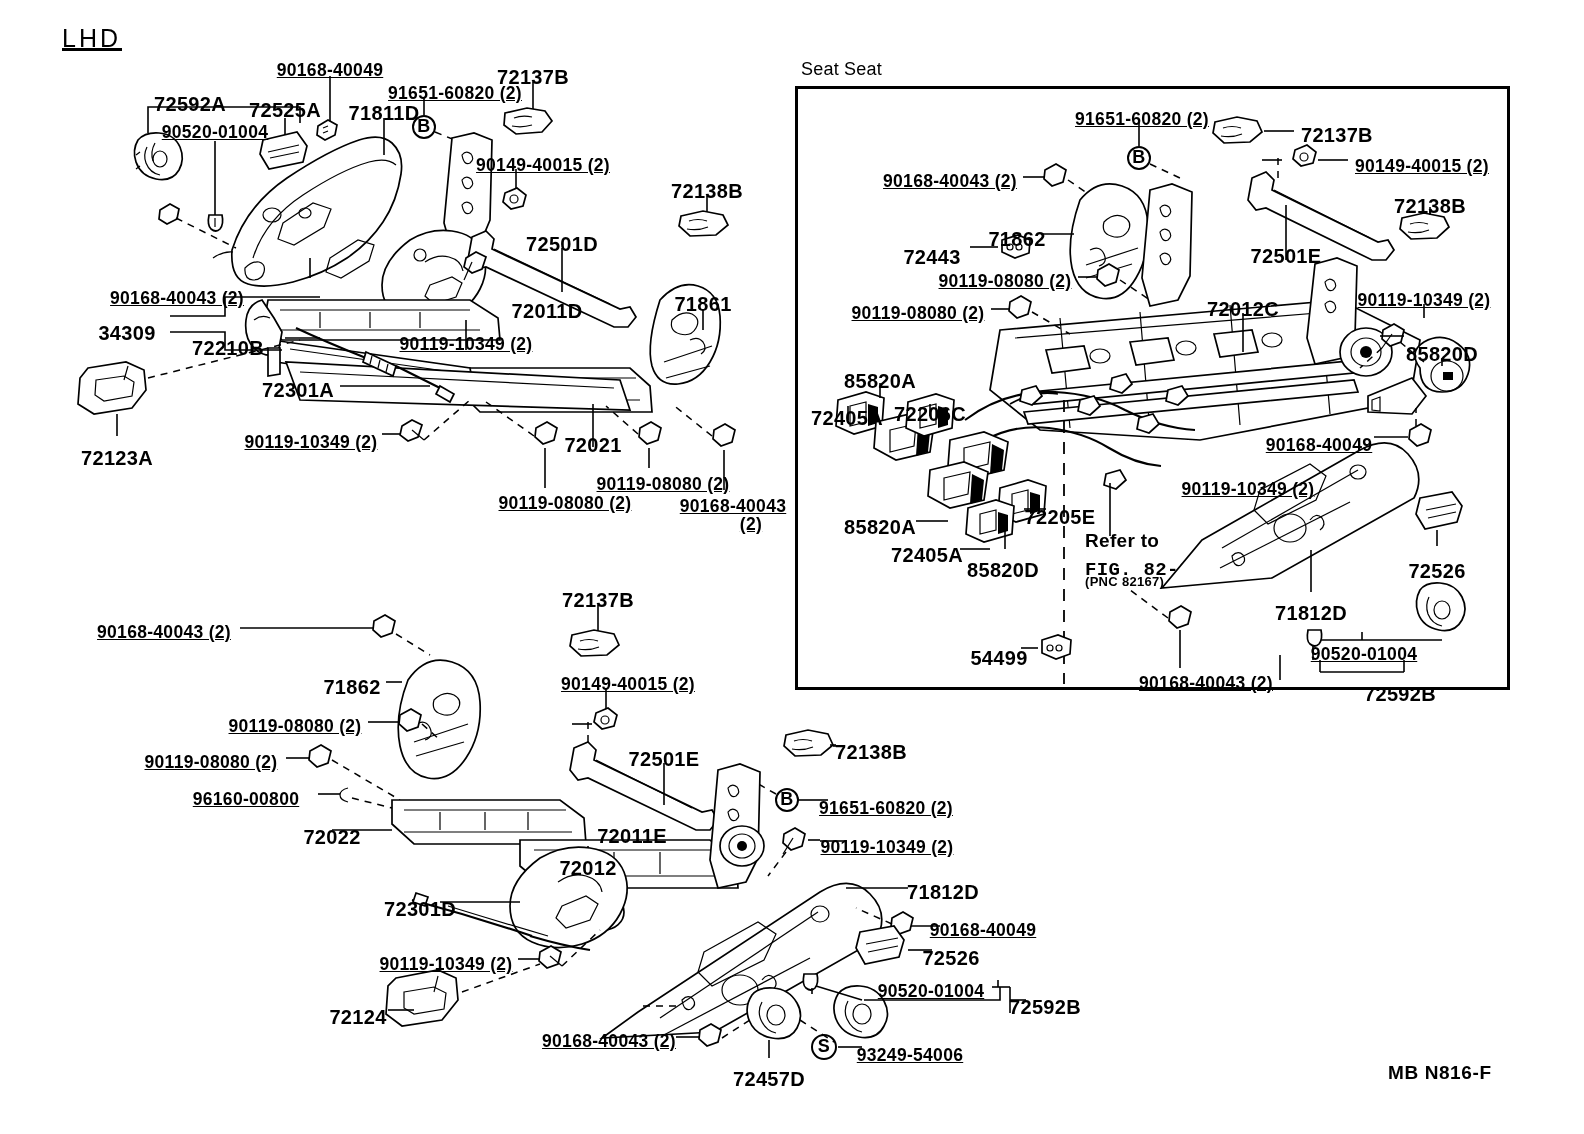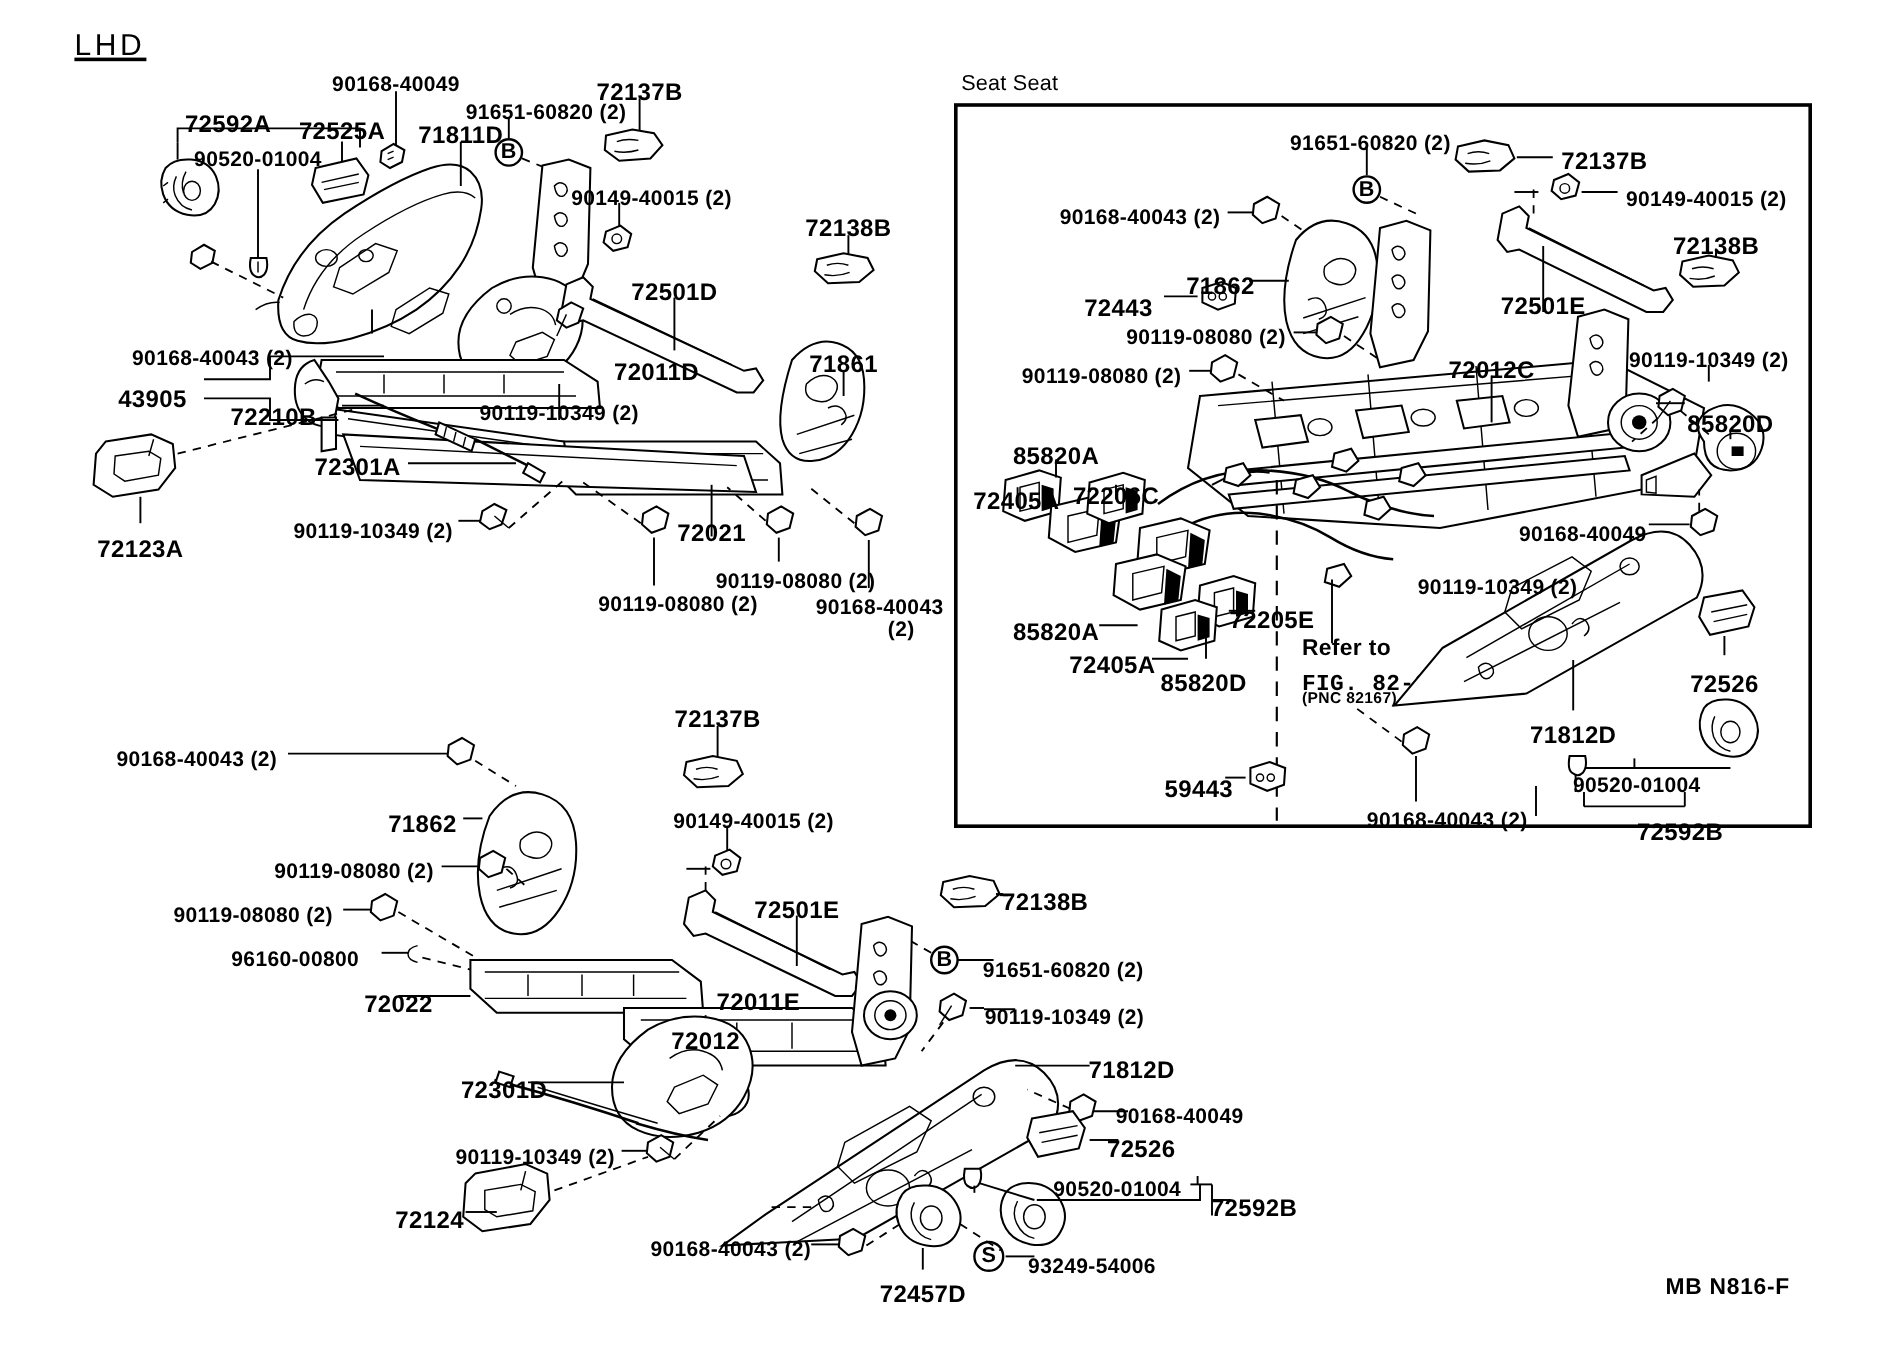--- a/index.html
+++ b/index.html
@@ -15,21 +15,21 @@
     position:absolute;
     font-family:"Liberation Sans", sans-serif;
     font-weight:700;
     white-space:nowrap;
     letter-spacing:.3px;
     line-height:1;
     color:#000;
     -webkit-font-smoothing:none;
   }
   .lbl.part{font-size:20px;}
-  .lbl.bolt{font-size:17.5px;font-weight:700;}
+  .lbl.bolt{font-size:17.5px;font-weight:700;text-decoration:underline;}
   .lbl.refer{font-size:19px;font-weight:700;line-height:1.08;}
   .lbl.pnc{font-size:13px;font-weight:700;}
   .lbl.boxtitle{font-size:18px;font-weight:400;letter-spacing:.2px;}
   .lbl.figcode{font-size:19px;font-weight:700;letter-spacing:.6px;}
   .lbl.hdr{font-size:25px;font-weight:400;letter-spacing:3px;}
   .lbl.ctr{transform:translateX(-50%);}
 
   
   #lhd-underline{position:absolute;left:62px;top:48px;width:60px;height:3px;background:#000;}
 
@@ -704,21 +704,21 @@
       <div class="lbl part ctr" style="left: 190px; top: 94px;">72592A</div>
       <div class="lbl part ctr" style="left: 285px; top: 100px;">72525A</div>
       <div class="lbl part ctr" style="left: 384px; top: 103px;">71811D</div>
       <div class="lbl bolt ctr" style="left: 215px; top: 124px;">90520-01004</div>
       <div class="lbl bolt ctr" style="left: 543px; top: 157px;">90149-40015 (2)</div>
       <div class="lbl part ctr" style="left: 707px; top: 181px;">72138B</div>
       <div class="lbl part ctr" style="left: 562px; top: 234px;">72501D</div>
       <div class="lbl bolt ctr" style="left: 177px; top: 290px;">90168-40043 (2)</div>
       <div class="lbl part ctr" style="left: 547px; top: 301px;">72011D</div>
       <div class="lbl part ctr" style="left: 703px; top: 294px;">71861</div>
-      <div class="lbl part ctr" style="left: 127px; top: 323px;">43905</div>
+      <div class="lbl part ctr" style="left: 127px; top: 323px;">34309</div>
       <div class="lbl part ctr" style="left: 228px; top: 338px;">72210B</div>
       <div class="lbl bolt ctr" style="left: 466px; top: 336px;">90119-10349 (2)</div>
       <div class="lbl part ctr" style="left: 298px; top: 380px;">72301A</div>
       <div class="lbl bolt ctr" style="left: 311px; top: 434px;">90119-10349 (2)</div>
       <div class="lbl part ctr" style="left: 593px; top: 435px;">72021</div>
       <div class="lbl part ctr" style="left: 117px; top: 448px;">72123A</div>
       <div class="lbl bolt ctr" style="left: 663px; top: 476px;">90119-08080 (2)</div>
       <div class="lbl bolt ctr" style="left: 565px; top: 495px;">90119-08080 (2)</div>
       <div class="lbl bolt ctr" style="left: 733px; top: 498px;">90168-40043</div>
       <div class="lbl bolt ctr" style="left: 751px; top: 516px;">(2)</div>
@@ -740,21 +740,21 @@
       <div class="lbl part ctr" style="left: 930px; top: 404px; text-align: right;">72206C</div>
       <div class="lbl bolt ctr" style="left: 1319px; top: 437px;">90168-40049</div>
       <div class="lbl bolt ctr" style="left: 1248px; top: 481px;">90119-10349 (2)</div>
       <div class="lbl part ctr" style="left: 1060px; top: 507px;">72205E</div>
       <div class="lbl part ctr" style="left: 880px; top: 517px;">85820A</div>
       <div class="lbl part ctr" style="left: 927px; top: 545px;">72405A</div>
       <div class="lbl part ctr" style="left: 1437px; top: 561px;">72526</div>
       <div class="lbl part ctr" style="left: 1003px; top: 560px;">85820D</div>
       <div class="lbl part ctr" style="left: 1311px; top: 603px;">71812D</div>
       <div class="lbl bolt ctr" style="left: 1364px; top: 646px;">90520-01004</div>
-      <div class="lbl part ctr" style="left: 999px; top: 648px;">59443</div>
+      <div class="lbl part ctr" style="left: 999px; top: 648px;">54499</div>
       <div class="lbl bolt ctr" style="left: 1206px; top: 675px;">90168-40043 (2)</div>
       <div class="lbl part ctr" style="left: 1400px; top: 684px;">72592B</div>
       <div class="lbl part ctr" style="left: 598px; top: 590px;">72137B</div>
       <div class="lbl bolt ctr" style="left: 164px; top: 624px;">90168-40043 (2)</div>
       <div class="lbl bolt ctr" style="left: 628px; top: 676px;">90149-40015 (2)</div>
       <div class="lbl part ctr" style="left: 352px; top: 677px;">71862</div>
       <div class="lbl bolt ctr" style="left: 295px; top: 718px;">90119-08080 (2)</div>
       <div class="lbl part ctr" style="left: 664px; top: 749px;">72501E</div>
       <div class="lbl part ctr" style="left: 871px; top: 742px;">72138B</div>
       <div class="lbl bolt ctr" style="left: 211px; top: 754px;">90119-08080 (2)</div>

